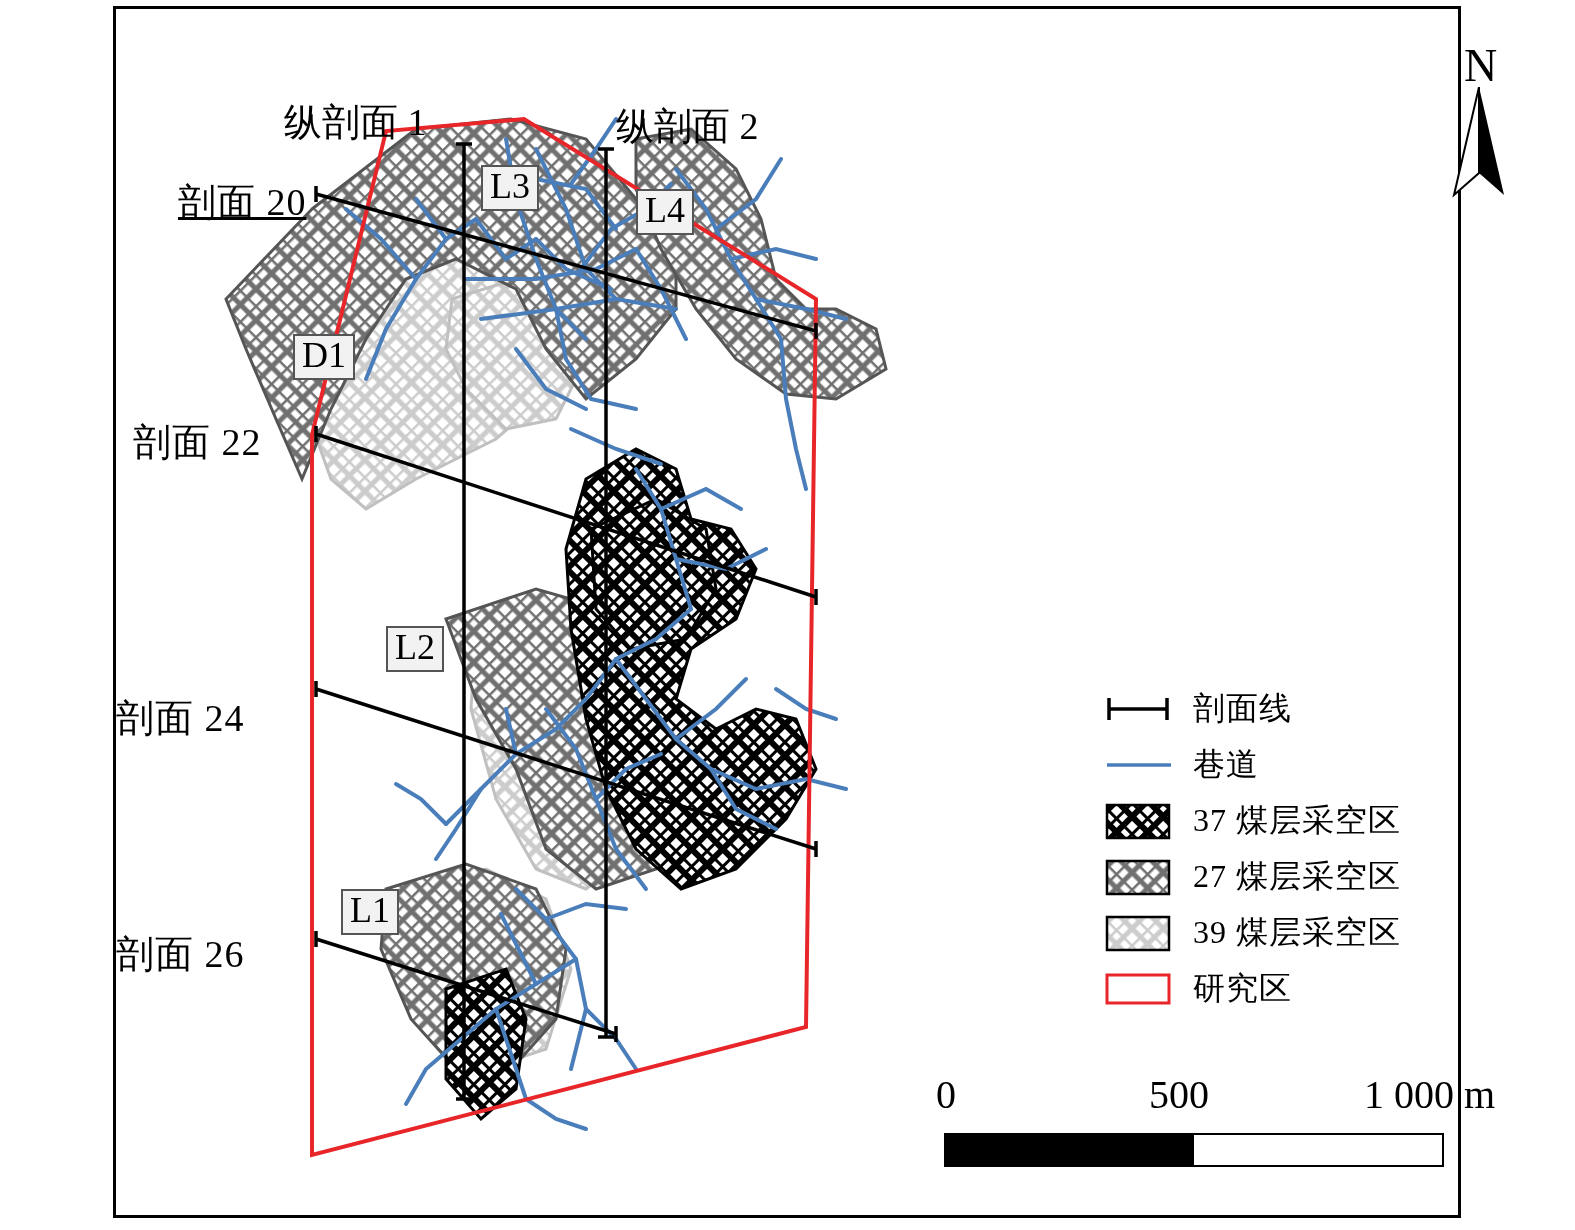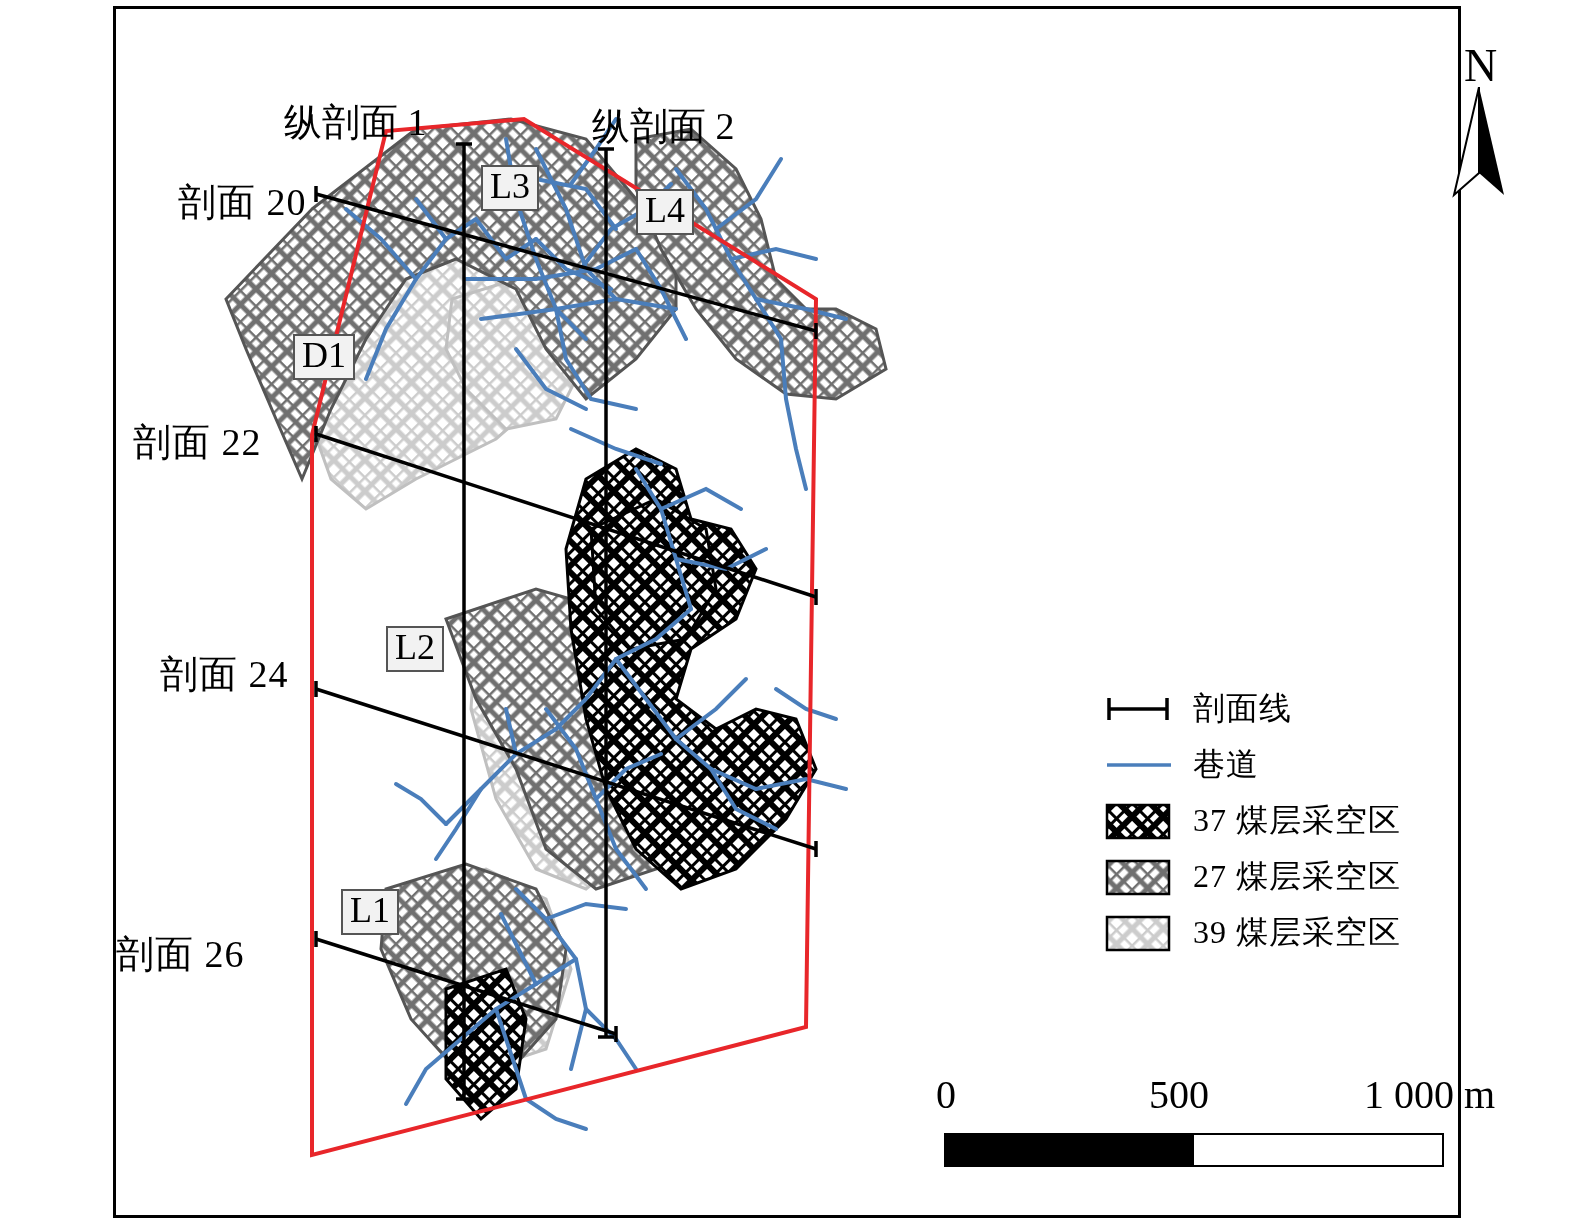--- a/index.html
+++ b/index.html
@@ -245,25 +245,25 @@
         <line x1="200" y1="672" x2="200" y2="688"></line>
         <line x1="700" y1="832" x2="700" y2="848"></line>
 
         <line x1="200" y1="930" x2="500" y2="1025"></line>
         <line x1="200" y1="922" x2="200" y2="938"></line>
         <line x1="500" y1="1017" x2="500" y2="1033"></line>
       </g>
     </svg>
 
     <div class="lbl top-label" style="left:168px; top:88px;">纵剖面 1</div>
-    <div class="lbl top-label" style="left:476px; top:92px;">纵剖面 2</div>
-
-    <div class="lbl section-label" style="left:62px; top:168px;">剖面 20</div>
+    <div class="lbl top-label" style="left:500px; top:92px;">纵剖面 2</div>
+
+    <div class="lbl section-label" style="left:62px; top:168px;text-decoration:underline;">剖面 20</div>
     <div class="lbl section-label" style="left:17px; top:408px;">剖面 22</div>
-    <div class="lbl section-label" style="left:0px; top:640px;padding-left:44px;">剖面 24</div>
+    <div class="lbl section-label" style="left:0px; top:684px;">剖面 24</div>
     <div class="lbl section-label" style="left:0px; top:912px;margin-top:8px;">剖面 26</div>
 
     <div class="boxlabel" style="left:365px; top:156px;">L3</div>
     <div class="boxlabel" style="left:520px; top:180px;">L4</div>
     <div class="boxlabel" style="left:177px; top:325px;">D1</div>
     <div class="boxlabel" style="left:270px; top:617px;">L2</div>
     <div class="boxlabel" style="left:225px; top:880px;">L1</div>
 
     <div id="north">
       <div class="n-letter">N</div>
@@ -315,20 +315,28 @@
 
       <div class="legend-row">
         <div class="legend-sym">
           <svg width="78" height="40" viewBox="0 0 78 40">
             <rect x="6" y="4" width="62" height="33" fill="url(#hatch39)" stroke="#000" stroke-width="2.5"></rect>
           </svg>
         </div>
         <div class="legend-text">39 煤层采空区</div>
       </div>
 
+      <div class="legend-row">
+        <div class="legend-sym">
+          <svg width="78" height="40" viewBox="0 0 78 40">
+            <rect x="6" y="6" width="62" height="28" fill="#ffffff" stroke="#e8262a" stroke-width="3"></rect>
+          </svg>
+        </div>
+        <div class="legend-text">研究区</div>
+      </div>
     </div>
 
     <div id="scalebar">
       <div class="scale-numbers">
         <span style="left:-8px;">0</span>
         <span style="left:205px;">500</span>
         <span style="left:420px;">1 000 m</span>
       </div>
       <div id="scale-bar-graphic">
         <div class="seg filled"></div>

